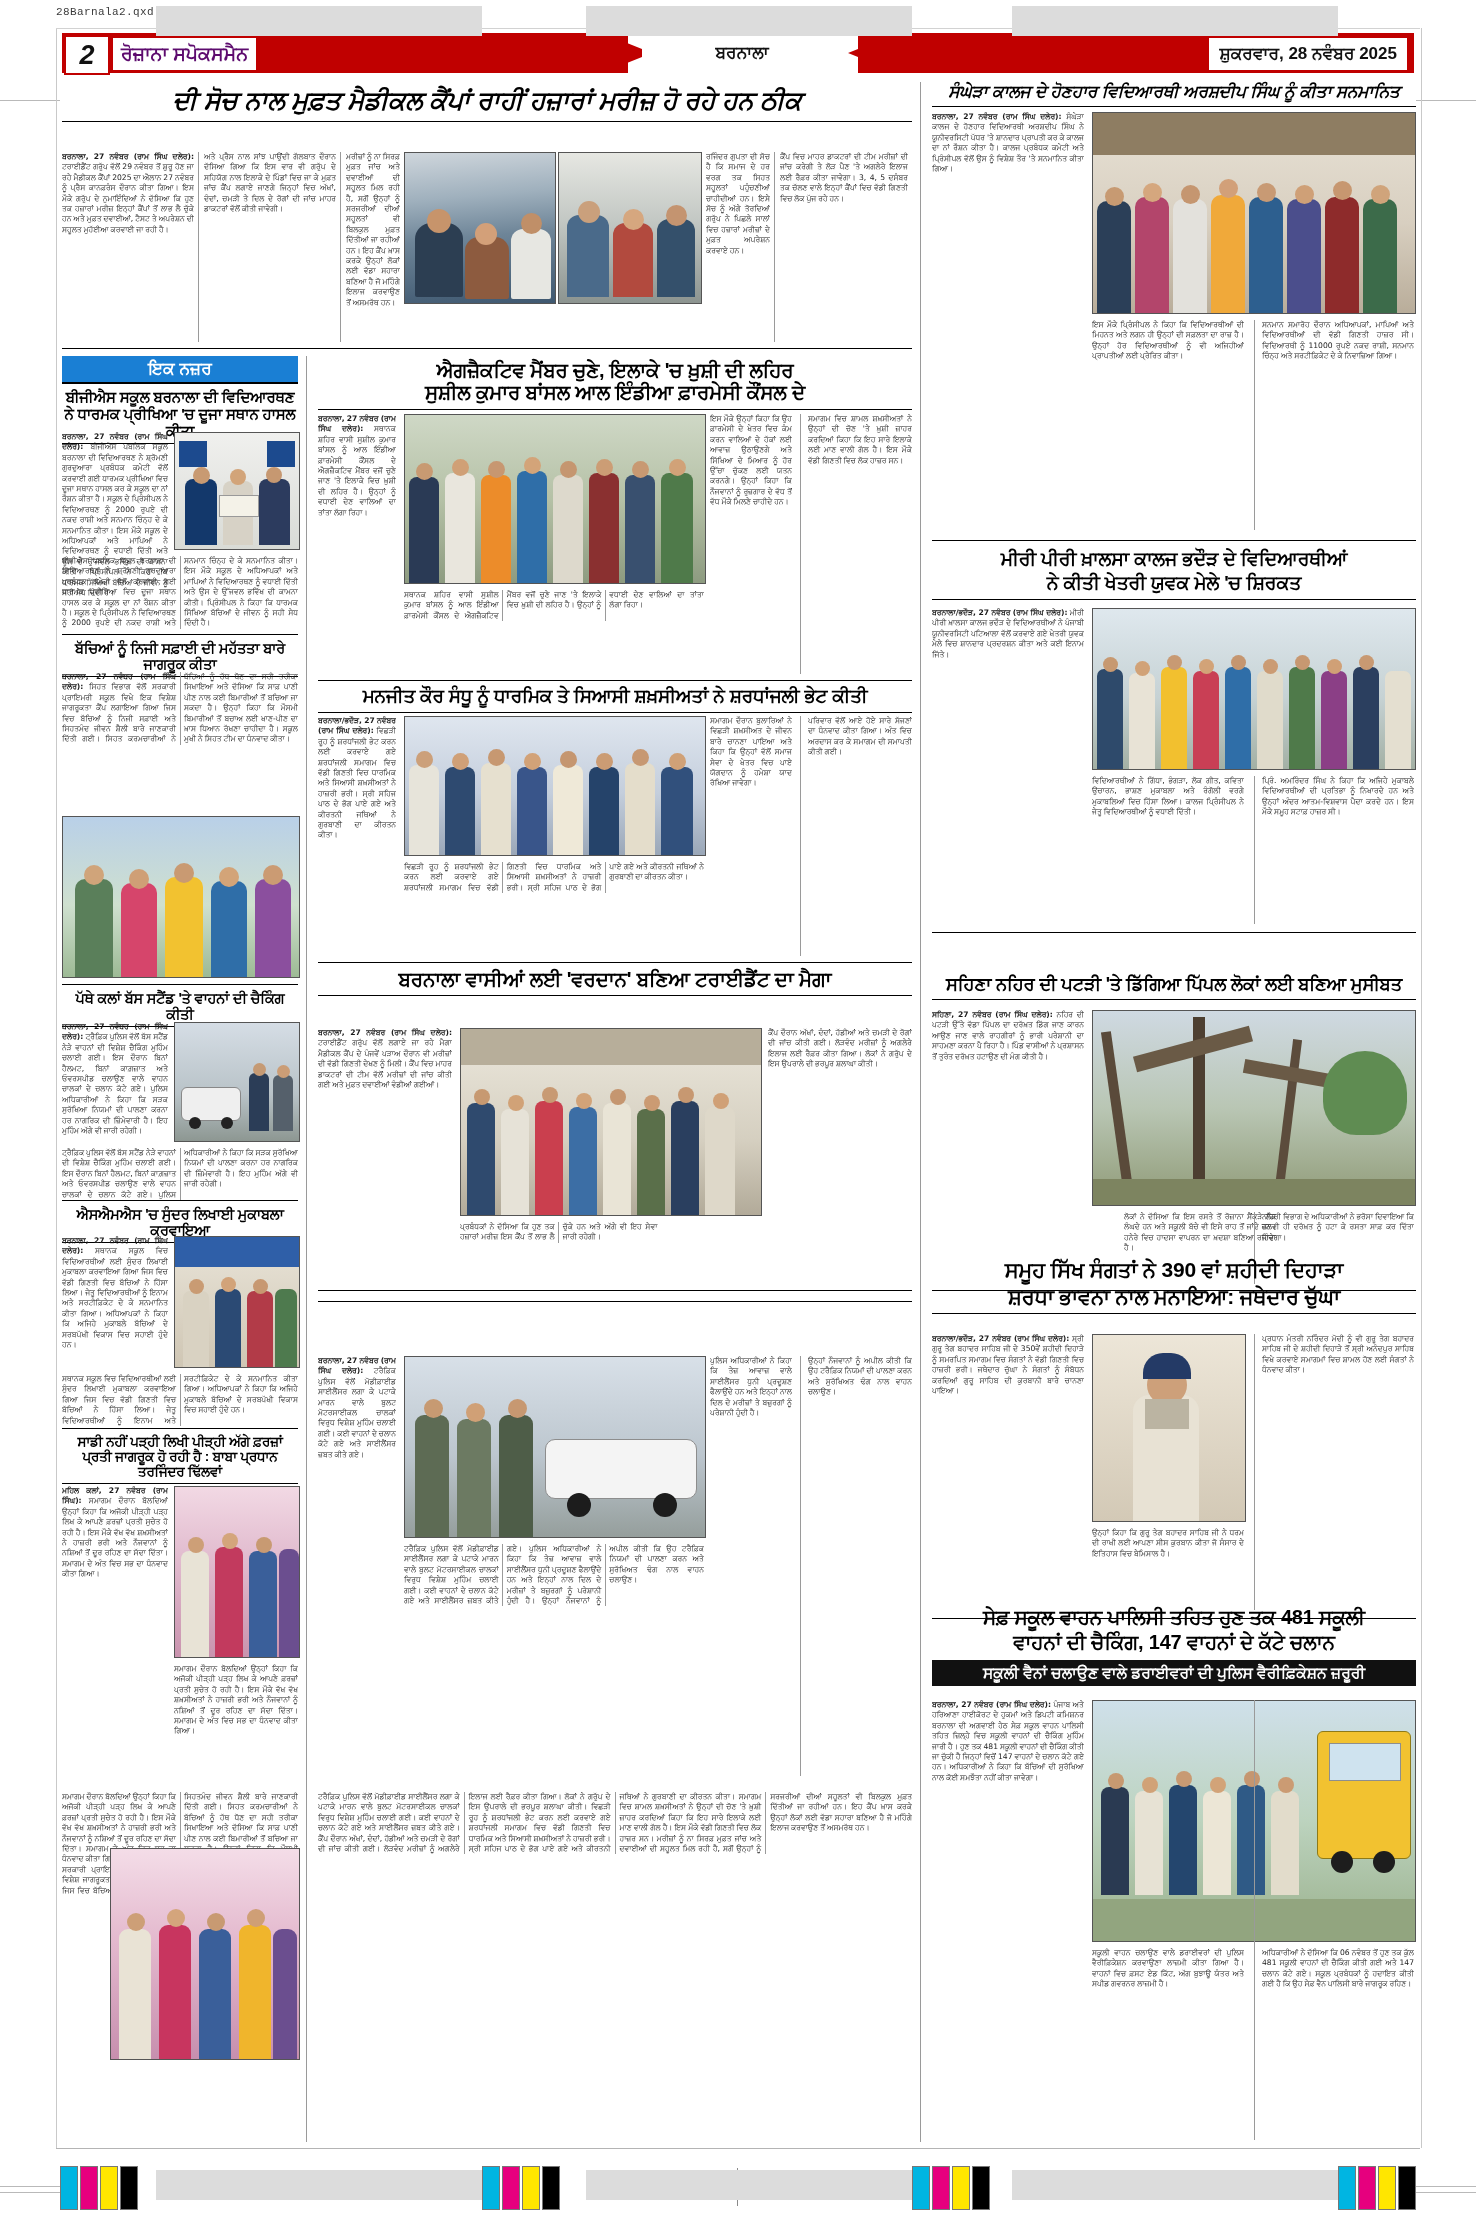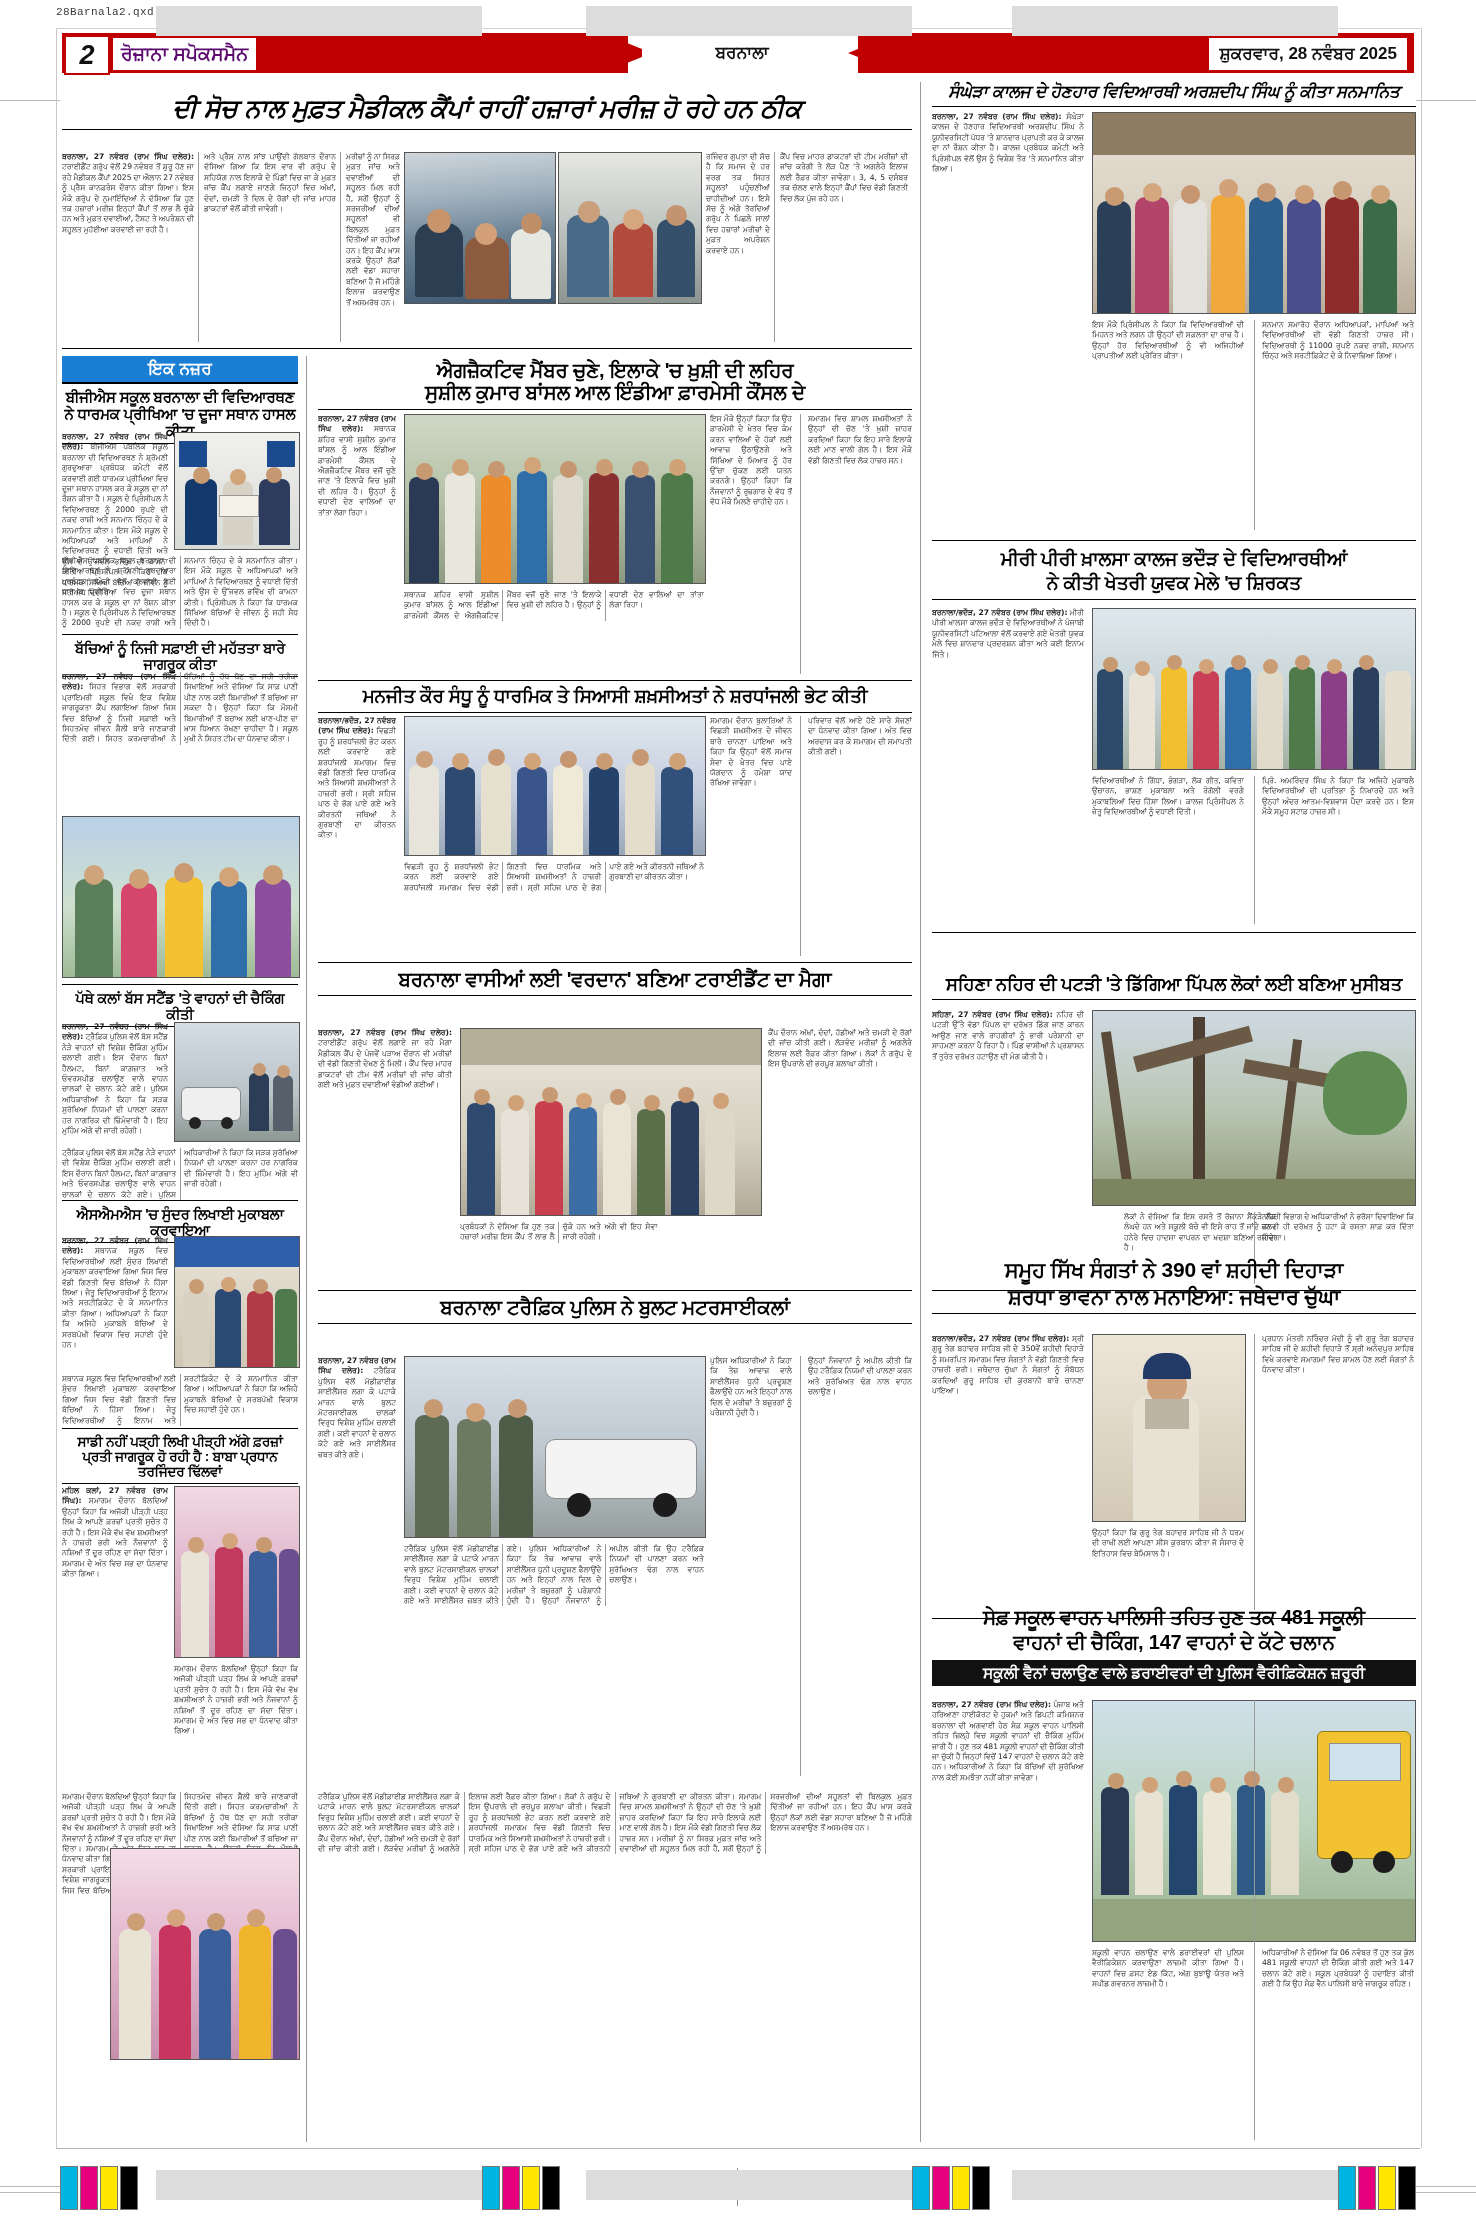--- a/index.html
+++ b/index.html
@@ -85,21 +85,21 @@
   <div class="mh-white" style="left:566px;width:230px;"></div>
   <div class="mh-notch" style="left:540px;clip-path:polygon(0 0,100% 50%,0 100%);background:#c00000;"></div>
   <div class="mh-notch" style="left:786px;clip-path:polygon(100% 0,0 50%,100% 100%);background:#c00000;"></div>
   <div class="pagenum">2</div>
   <div class="paper-name">ਰੋਜ਼ਾਨਾ ਸਪੋਕਸਮੈਨ</div>
   <div class="city">ਬਰਨਾਲਾ</div>
   <div class="dateline">ਸ਼ੁਕਰਵਾਰ, 28 ਨਵੰਬਰ 2025</div>
 </div>
 
 <div class="colbox" style="left:62px;top:82px;width:850px;">
-  <div class="hl hl-xl" style="margin-top:12px;">ਦੀ ਸੋਚ ਨਾਲ ਮੁਫ਼ਤ ਮੈਡੀਕਲ ਕੈਂਪਾਂ ਰਾਹੀਂ ਹਜ਼ਾਰਾਂ ਮਰੀਜ਼ ਹੋ ਰਹੇ ਹਨ ਠੀਕ</div>
+  <div class="hl hl-xl" style="margin-top:4px;">ਦੀ ਸੋਚ ਨਾਲ ਮੁਫ਼ਤ ਮੈਡੀਕਲ ਕੈਂਪਾਂ ਰਾਹੀਂ ਹਜ਼ਾਰਾਂ ਮਰੀਜ਼ ਹੋ ਰਹੇ ਹਨ ਠੀਕ</div>
   <div class="rule" style="margin-top:6px;"></div>
 </div>
 
 <div class="colbox" style="left:62px;top:152px;width:132px;height:190px;">
   <div class="txt"><b>ਬਰਨਾਲਾ, 27 ਨਵੰਬਰ (ਰਾਮ ਸਿੰਘ ਦਲੇਰ):</b> <span>ਟਰਾਈਡੈਂਟ ਗਰੁੱਪ ਵੱਲੋਂ 29 ਨਵੰਬਰ ਤੋਂ ਸ਼ੁਰੂ ਹੋਣ ਜਾ ਰਹੇ ਮੈਡੀਕਲ ਕੈਂਪਾਂ 2025 ਦਾ ਐਲਾਨ 27 ਨਵੰਬਰ ਨੂੰ ਪ੍ਰੈਸ ਕਾਨਫ਼ਰੰਸ ਦੌਰਾਨ ਕੀਤਾ ਗਿਆ। ਇਸ ਮੌਕੇ ਗਰੁੱਪ ਦੇ ਨੁਮਾਇੰਦਿਆਂ ਨੇ ਦੱਸਿਆ ਕਿ ਹੁਣ ਤਕ ਹਜ਼ਾਰਾਂ ਮਰੀਜ਼ ਇਨ੍ਹਾਂ ਕੈਂਪਾਂ ਤੋਂ ਲਾਭ ਲੈ ਚੁੱਕੇ ਹਨ ਅਤੇ ਮੁਫ਼ਤ ਦਵਾਈਆਂ, ਟੈਸਟ ਤੇ ਅਪਰੇਸ਼ਨ ਦੀ ਸਹੂਲਤ ਮੁਹੱਈਆ ਕਰਵਾਈ ਜਾ ਰਹੀ ਹੈ।</span></div>
 </div>
 <div class="vrule" style="left:198px;top:152px;height:190px;"></div>
 <div class="colbox" style="left:204px;top:152px;width:132px;height:190px;">
   <div class="txt">ਅਤੇ ਪ੍ਰੈਸ ਨਾਲ ਸਾਂਝ ਪਾਉਂਦੀ ਗੱਲਬਾਤ ਦੌਰਾਨ ਦੱਸਿਆ ਗਿਆ ਕਿ ਇਸ ਵਾਰ ਵੀ ਗਰੁੱਪ ਦੇ ਸਹਿਯੋਗ ਨਾਲ ਇਲਾਕੇ ਦੇ ਪਿੰਡਾਂ ਵਿਚ ਜਾ ਕੇ ਮੁਫ਼ਤ ਜਾਂਚ ਕੈਂਪ ਲਗਾਏ ਜਾਣਗੇ ਜਿਨ੍ਹਾਂ ਵਿਚ ਅੱਖਾਂ, ਦੰਦਾਂ, ਚਮੜੀ ਤੇ ਦਿਲ ਦੇ ਰੋਗਾਂ ਦੀ ਜਾਂਚ ਮਾਹਰ ਡਾਕਟਰਾਂ ਵੱਲੋਂ ਕੀਤੀ ਜਾਵੇਗੀ।</div>
 </div>
@@ -394,21 +394,20 @@
 </div>
 <div class="colbox" style="left:768px;top:1028px;width:144px;height:256px;">
   <div class="txt">ਕੈਂਪ ਦੌਰਾਨ ਅੱਖਾਂ, ਦੰਦਾਂ, ਹੱਡੀਆਂ ਅਤੇ ਚਮੜੀ ਦੇ ਰੋਗਾਂ ਦੀ ਜਾਂਚ ਕੀਤੀ ਗਈ। ਲੋੜਵੰਦ ਮਰੀਜ਼ਾਂ ਨੂੰ ਅਗਲੇਰੇ ਇਲਾਜ ਲਈ ਰੈਫ਼ਰ ਕੀਤਾ ਗਿਆ। ਲੋਕਾਂ ਨੇ ਗਰੁੱਪ ਦੇ ਇਸ ਉਪਰਾਲੇ ਦੀ ਭਰਪੂਰ ਸ਼ਲਾਘਾ ਕੀਤੀ।</div>
 </div>
 <div class="colbox" style="left:460px;top:1222px;width:300px;height:62px;">
   <div class="txt" style="column-count:3;column-gap:8px;column-rule:1px solid #9a9a9a;">ਪ੍ਰਬੰਧਕਾਂ ਨੇ ਦੱਸਿਆ ਕਿ ਹੁਣ ਤਕ ਹਜ਼ਾਰਾਂ ਮਰੀਜ਼ ਇਸ ਕੈਂਪ ਤੋਂ ਲਾਭ ਲੈ ਚੁੱਕੇ ਹਨ ਅਤੇ ਅੱਗੇ ਵੀ ਇਹ ਸੇਵਾ ਜਾਰੀ ਰਹੇਗੀ।</div>
 </div>
 <div class="rule" style="position:absolute;left:318px;top:1290px;width:594px;"></div>
 
 <div class="colbox" style="left:318px;top:1296px;width:594px;">
-  <div class="hl hl-l">ਬਰਨਾਲਾ ਟਰੈਫ਼ਿਕ ਪੁਲਿਸ ਨੇ ਬੁਲਟ ਮਟਰਸਾਈਕਲਾਂ</div>
   <div class="rule" style="margin-top:5px;"></div>
 </div>
 <div class="colbox" style="left:318px;top:1356px;width:78px;height:420px;">
   <div class="txt"><b>ਬਰਨਾਲਾ, 27 ਨਵੰਬਰ (ਰਾਮ ਸਿੰਘ ਦਲੇਰ):</b> <span>ਟਰੈਫ਼ਿਕ ਪੁਲਿਸ ਵੱਲੋਂ ਮੋਡੀਫ਼ਾਈਡ ਸਾਈਲੈਂਸਰ ਲਗਾ ਕੇ ਪਟਾਕੇ ਮਾਰਨ ਵਾਲੇ ਬੁਲਟ ਮੋਟਰਸਾਈਕਲ ਚਾਲਕਾਂ ਵਿਰੁਧ ਵਿਸ਼ੇਸ਼ ਮੁਹਿੰਮ ਚਲਾਈ ਗਈ। ਕਈ ਵਾਹਨਾਂ ਦੇ ਚਲਾਨ ਕੱਟੇ ਗਏ ਅਤੇ ਸਾਈਲੈਂਸਰ ਜ਼ਬਤ ਕੀਤੇ ਗਏ।</span></div>
 </div>
 <div class="photo" style="left:404px;top:1356px;width:300px;height:180px;">
   <div class="sky" style="background:linear-gradient(180deg,#d8e0e8 0%,#bcc6ce 55%,#959e9c 100%);"></div>
   <div style="position:absolute;left:140px;top:82px;width:150px;height:58px;background:#f4f4f4;border:1px solid #8d8d8d;border-radius:10px;"></div>
   <div style="position:absolute;left:162px;top:136px;width:24px;height:24px;background:#1c1c1c;border-radius:50%;"></div>
   <div style="position:absolute;left:248px;top:136px;width:24px;height:24px;background:#1c1c1c;border-radius:50%;"></div>

